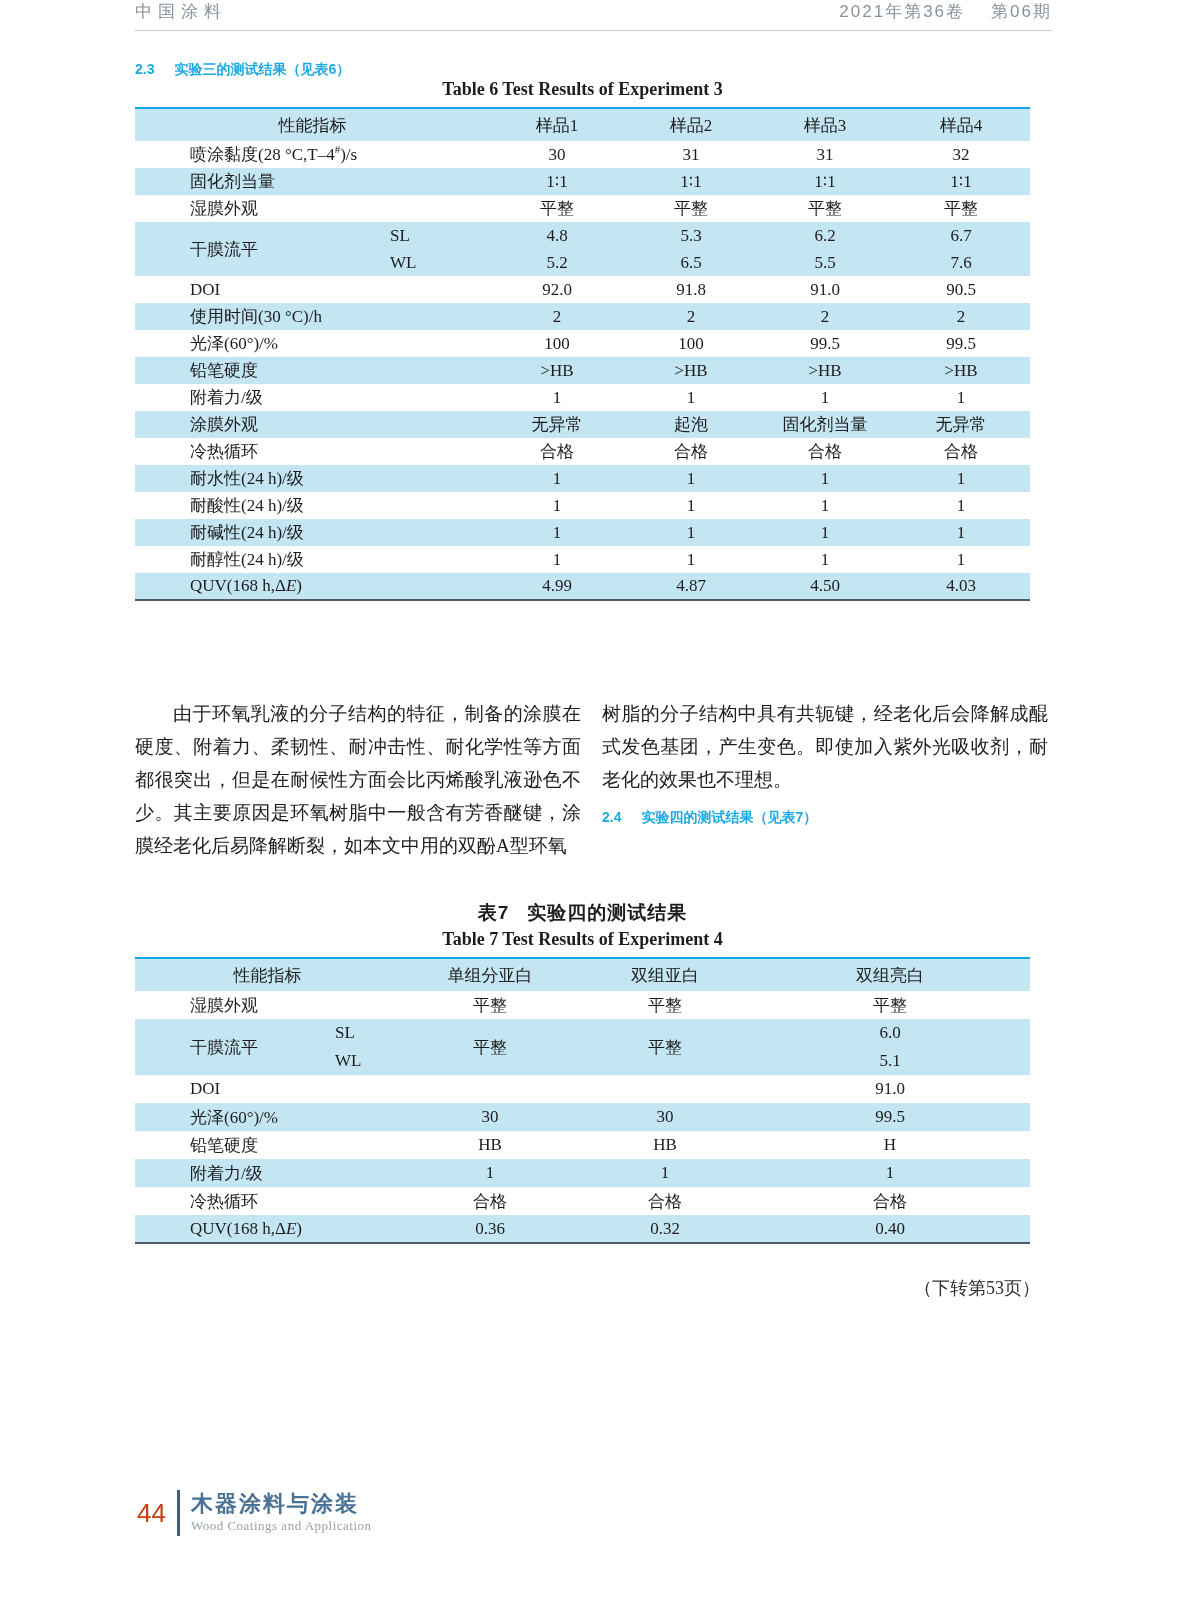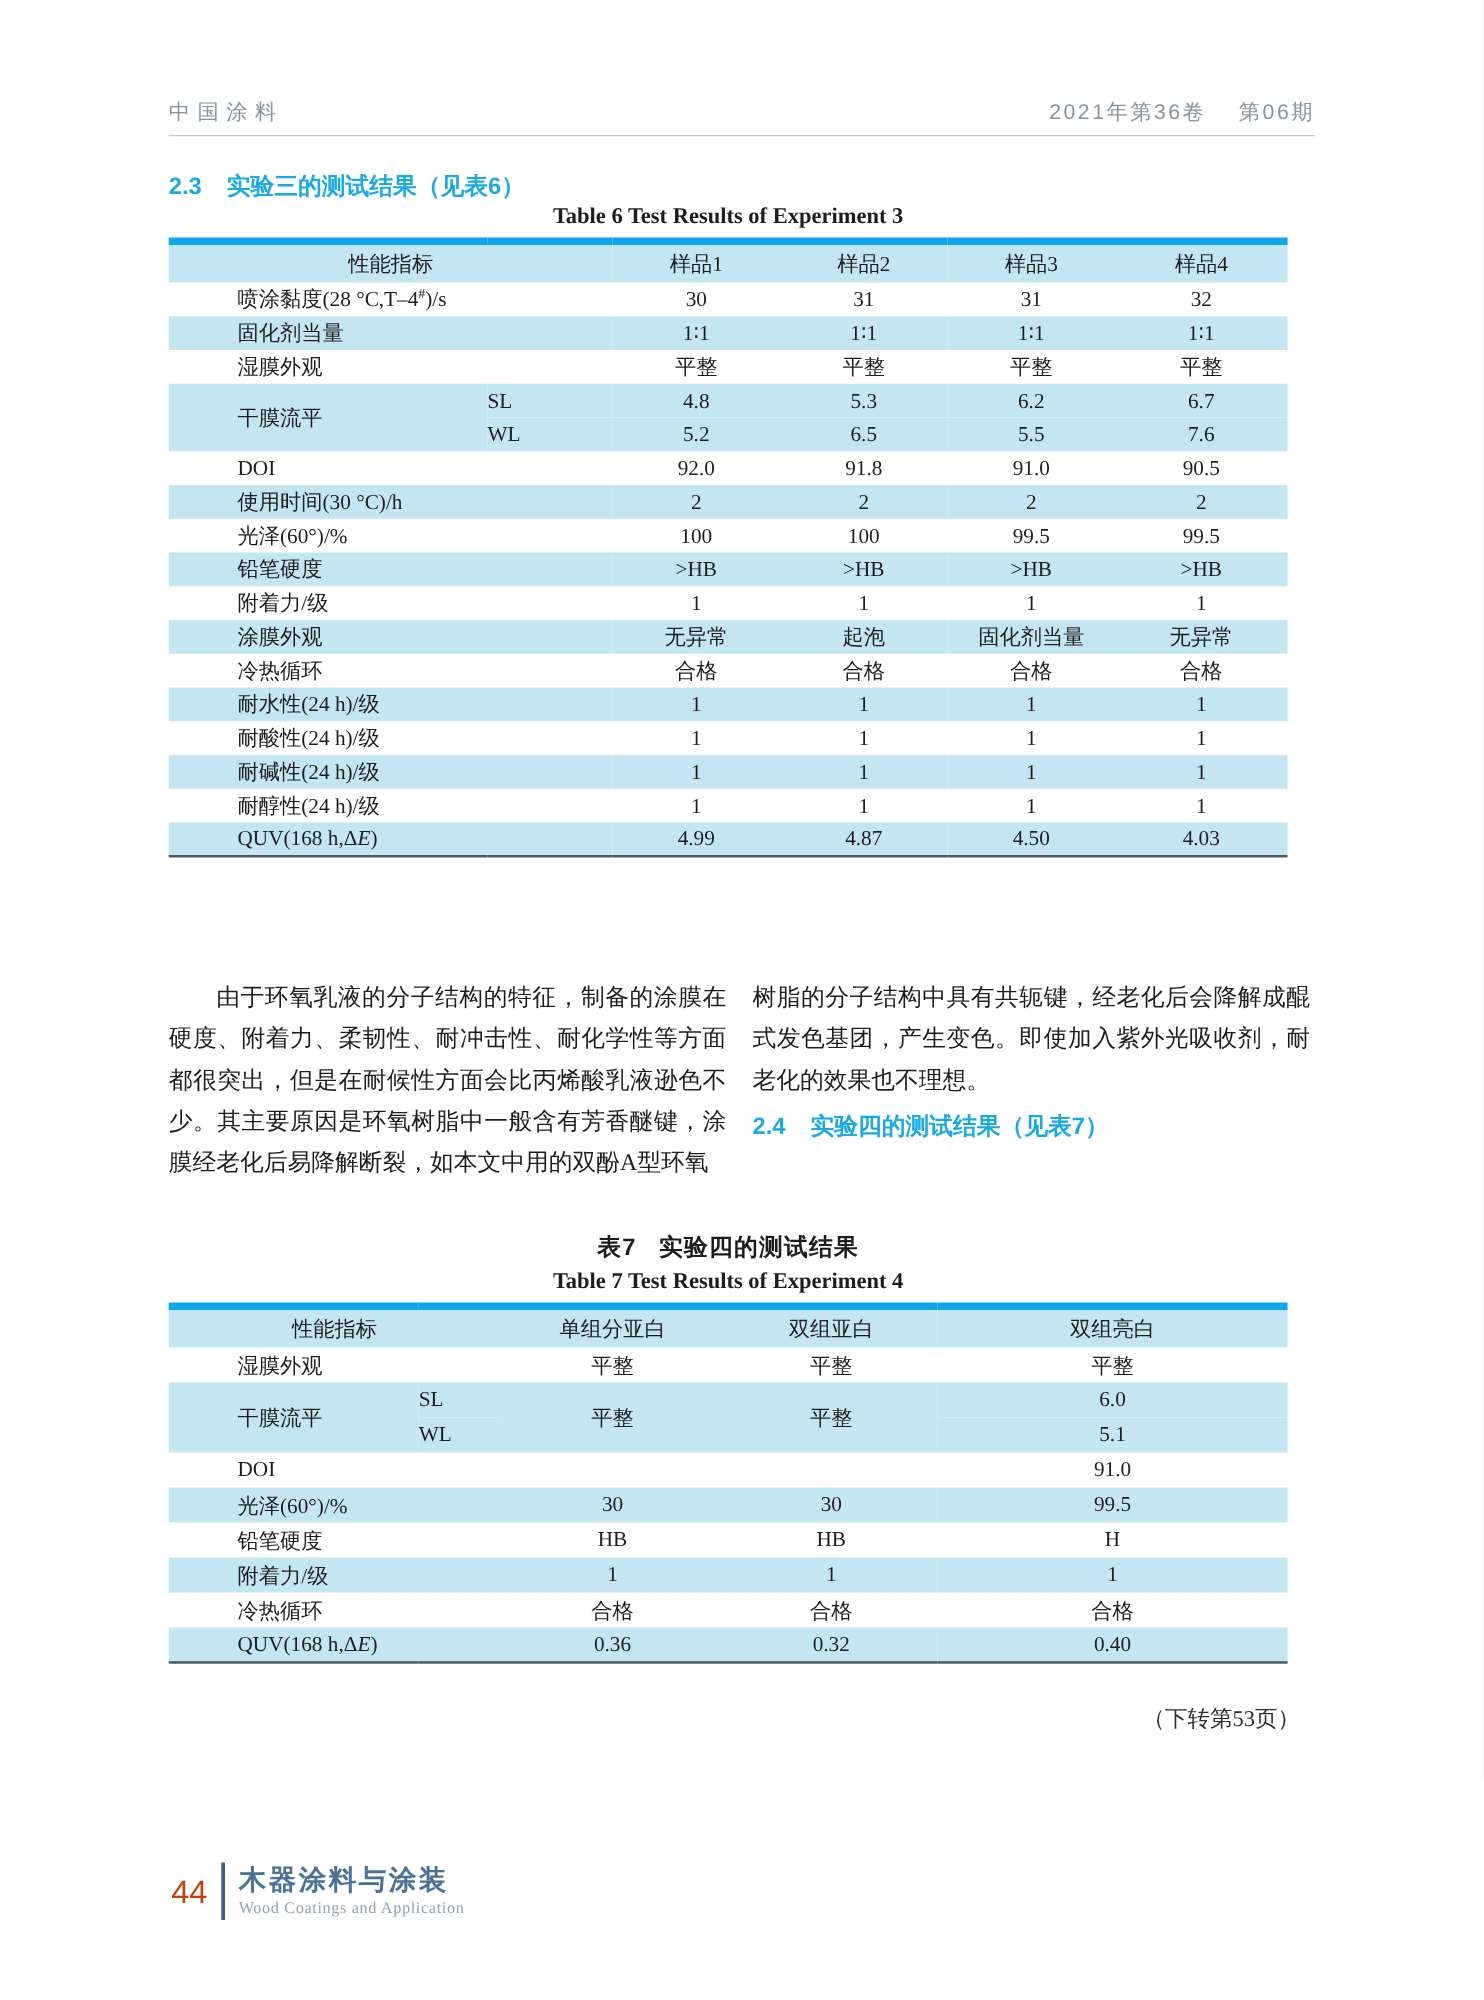--- a/index.html
+++ b/index.html
@@ -11,35 +11,35 @@
     background: #ffffff;
     font-family: "Liberation Serif", "DejaVu Serif", serif;
     color: #1d1d1f;
     overflow: hidden;
   }
   .content { position: absolute; left: 135px; top: 0; width: 917px; }
 
   
   .page-header {
     display: flex; justify-content: space-between; align-items: flex-end;
-    padding-top: 78px; padding-bottom: 7px;
+    padding-bottom: 7px;
     border-bottom: 1px solid #c2cad0;
     color: #87939c;
     font-family: "Liberation Sans", "DejaVu Sans", sans-serif;
     font-size: 17px;
   }
   .journal-name { letter-spacing: 6px; }
   .header-right { display: flex; gap: 26px; letter-spacing: 2px; }
 
   
   .sec-heading {
     color: #1ca9e0;
     font-family: "Liberation Sans", "DejaVu Sans", sans-serif;
     font-weight: bold;
-    font-size: 19px;
+    font-size: 14px;
     line-height: 1;
   }
   .sec-heading .sec-num { margin-right: 20px; }
   .sec-23 { margin-top: 31px; }
 
   
   .tbl-wrap { width: 895px; }
   .cap-zh {
     text-align: center; font-weight: bold; font-size: 19px;
     font-family: "Liberation Sans", "DejaVu Sans", sans-serif;
@@ -51,21 +51,21 @@
     font-family: "Liberation Serif", "DejaVu Serif", serif;
     margin-top: 3px;
   }
   .cap6 { margin-top: 26px; }
   .cap7 { margin-top: 38px; }
 
   
   table.datatable {
     width: 895px; border-collapse: collapse; table-layout: fixed;
     margin-top: 7px;
-    border-top: 6px solid #0ea5e9;
+    border-top: 2px solid #0ea5e9;
     border-bottom: 2px solid #4d5b64;
     font-size: 17px;
   }
   table.datatable th {
     background: #c4e6f2; font-weight: normal; height: 33px;
     text-align: center; padding: 0;
   }
   table.datatable td { text-align: center; padding: 0; }
   #table6 td { height: 27px; }
   #table7 td { height: 28px; }

